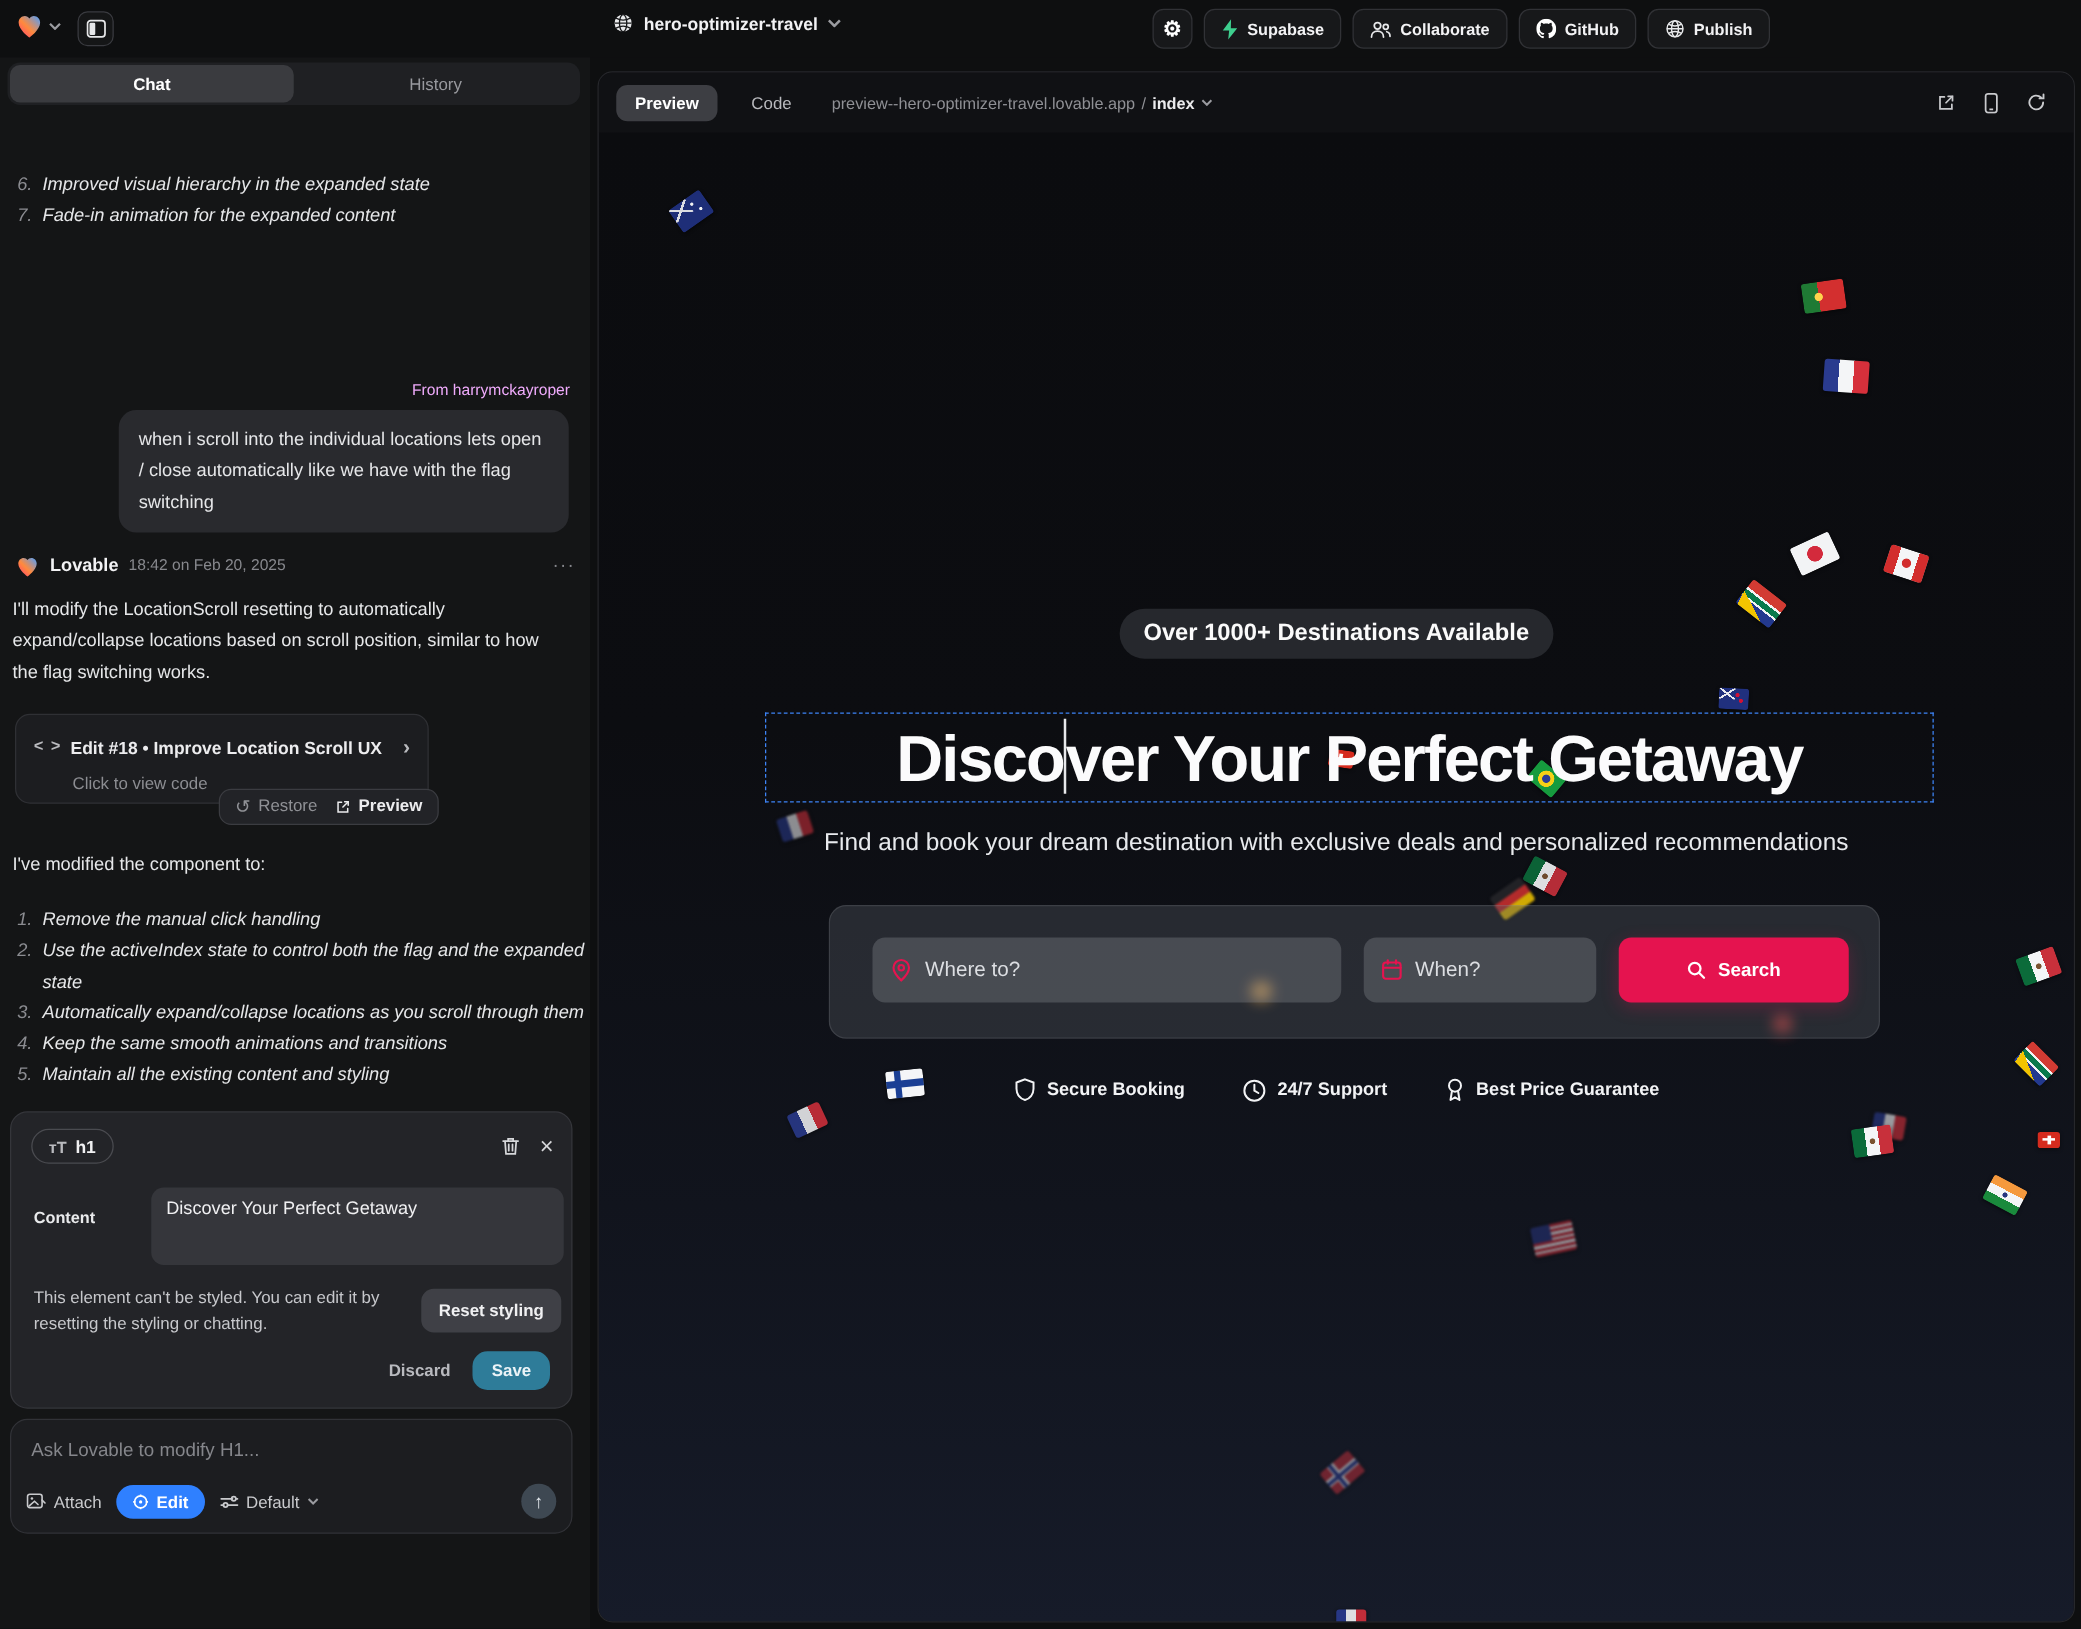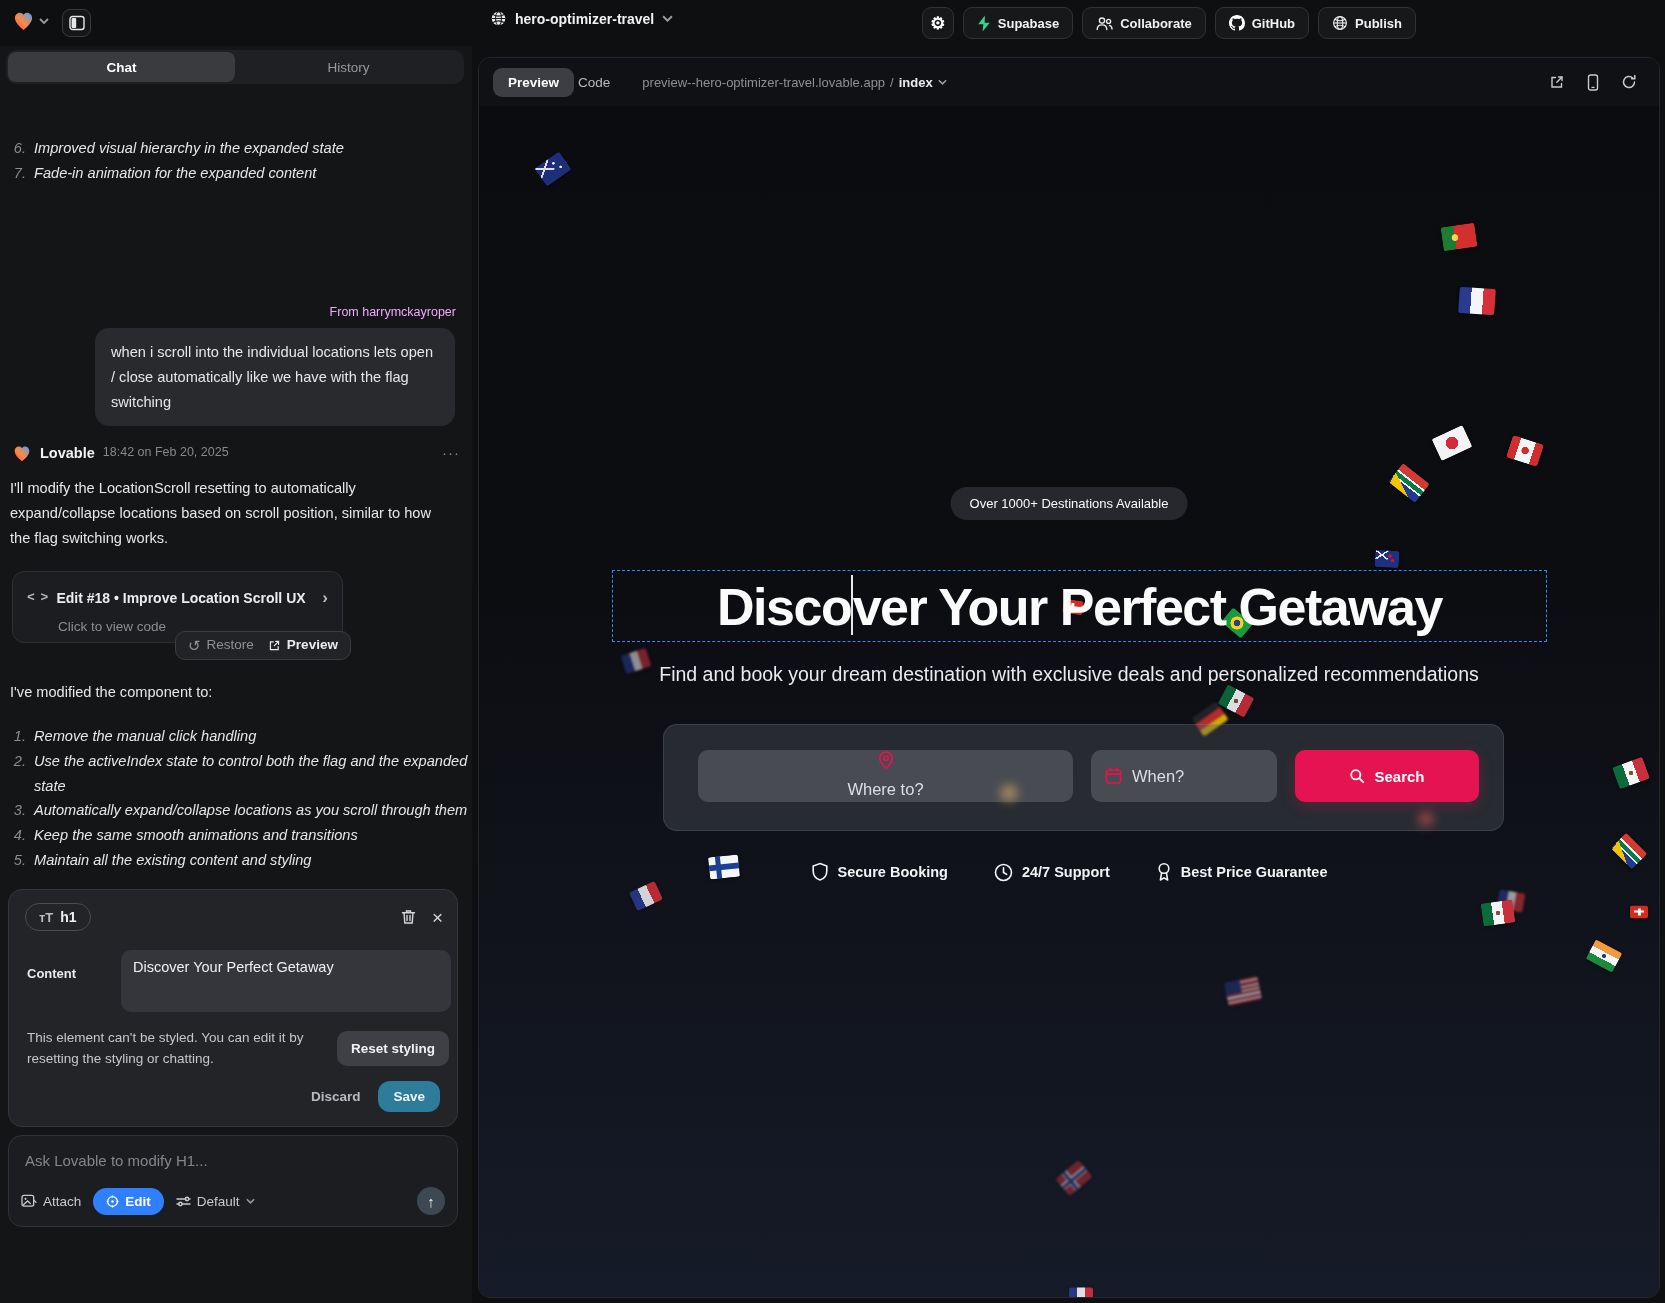--- a/index.html
+++ b/index.html
@@ -90,21 +90,21 @@
     font-size:13.5px; font-weight:bold; color:#fff; cursor:pointer; }
   .send-circle { margin-left:auto; width:28px; height:28px; border-radius:50%; background:#3e4852; color:#e8edf1;
     display:flex; align-items:center; justify-content:center; font-size:15px; cursor:pointer; }
 
   
   .panel { position:absolute; left:478px; top:57px; width:1182px; height:1241px; background:#101114;
     border:1px solid #26272b; border-radius:12px; overflow:hidden; }
   .phead { position:absolute; left:0; top:0; width:100%; height:48px; background:#101114; display:flex; align-items:center; }
   .pv-pill { margin-left:14px; background:#3d3e43; border-radius:9px; padding:7px 15px; font-size:13.5px;
     font-weight:bold; color:#fff; cursor:pointer; }
-  .code-tab { margin-left:4px; font-size:13.5px; color:#b9babe; cursor:pointer; }
+  .code-tab { margin-left:27px; font-size:13.5px; color:#b9babe; cursor:pointer; }
   .urlbar { margin-left:32px; display:flex; align-items:center; gap:5px; font-size:13px; color:#8f9095; cursor:pointer; }
   .urlbar .upage { color:#ececee; font-weight:bold; }
   .ph-icons { margin-left:auto; margin-right:22px; display:flex; gap:22px; align-items:center; }
   .ph-icons .icn { cursor:pointer; display:flex; }
 
   .webarea { position:absolute; left:0; top:48px; width:1180px; height:1193px; overflow:hidden;
     background:linear-gradient(180deg,#0b0c0f 0%,#0c0d11 40%,#11141d 72%,#161b29 100%); }
 
   .flag { position:absolute; border-radius:2.5px; box-shadow:0 1px 3px rgba(0,0,0,.5); }
   .f-france      { background:linear-gradient(90deg,#2a3b8f 0 33%,#f4f5f7 33% 66%,#d6303b 66%); }
@@ -119,32 +119,32 @@
   .f-mexico      { background:radial-gradient(circle at 50% 50%,#7a5230 2px,transparent 2.5px),linear-gradient(90deg,#0b6b3a 0 33%,#f4f5f7 33% 66%,#c8303b 66%); }
   .f-germany     { background:linear-gradient(180deg,#26262a 0 33%,#d03030 33% 66%,#f2c500 66%); }
   .f-finland     { background:linear-gradient(#1b3f94 0 0) 0 50%/100% 26% no-repeat,linear-gradient(#1b3f94 0 0) 30% 0/17% 100% no-repeat,#f4f5f7; }
   .f-norway      { background:linear-gradient(#2b3c97 0 0) 0 50%/100% 13% no-repeat,linear-gradient(#2b3c97 0 0) 33% 0/10% 100% no-repeat,linear-gradient(#fff 0 0) 0 50%/100% 27% no-repeat,linear-gradient(#fff 0 0) 33% 0/20% 100% no-repeat,#c8303b; }
   .f-usa         { background:linear-gradient(#28357f 0 0) top left/46% 55% no-repeat,repeating-linear-gradient(180deg,#cc2b37 0 2.2px,#f4f5f7 2.2px 4.4px); }
   .f-india       { background:radial-gradient(circle at 50% 50%,#28357f 1.8px,transparent 2.3px),linear-gradient(180deg,#f5993d 0 33%,#f4f5f7 33% 66%,#1a8a3c 66%); }
   .f-glow-orange { background:radial-gradient(circle,#f0a43a 0 35%,rgba(240,164,58,0) 70%); border-radius:50%; box-shadow:none; }
   .f-glow-red    { background:radial-gradient(circle,#e2403e 0 35%,rgba(226,64,62,0) 70%); border-radius:50%; box-shadow:none; }
 
   .hero-badge { position:absolute; left:50%; top:381px; transform:translateX(-50%); background:#26282d;
-    border-radius:999px; padding:9px 19px; font-size:13px; font-weight:normal; color:#fafafa; white-space:nowrap; z-index:3; }
+    border-radius:999px; padding:9px 19px; font-size:19px; font-weight:bold; color:#fafafa; white-space:nowrap; z-index:3; }
   .sel-box { position:absolute; left:133px; top:464px; width:935px; height:72px; border:1.5px dashed #3d84f7;
     z-index:4; display:flex; align-items:center; justify-content:center; }
   .hero-title { font-size:52px; font-weight:bold; letter-spacing:-1.5px; color:#fbfbfc; white-space:nowrap; }
   .caret { display:inline-block; width:1.5px; height:60px; background:#e8e9ec; vertical-align:-10px; }
   .hero-sub { position:absolute; left:0; top:557px; width:100%; text-align:center; font-size:19.5px; color:#e8eaed; z-index:3; }
 
   .search-card { position:absolute; left:184px; top:618px; width:841px; height:107px; z-index:2;
     background:rgba(82,86,95,.38); border:1px solid rgba(255,255,255,.10); border-radius:14px; }
   .s-input { position:absolute; top:25px; height:52px; background:rgba(148,152,160,.30); border-radius:10px;
     display:flex; align-items:center; gap:10px; padding:0 14px; font-size:16.5px; color:#dcdee2; cursor:text; }
-  .s-where { left:34px; width:375px;flex-direction:column; }
+  .s-where { left:34px; width:375px; }
   .s-when { left:427px; width:186px; }
   .search-btn { position:absolute; left:631px; top:25px; width:184px; height:52px; background:#e5134f;
     border-radius:10px; display:flex; align-items:center; justify-content:center; gap:9px; font-size:15px;
     font-weight:bold; color:#fff; cursor:pointer; box-shadow:0 4px 14px rgba(229,19,79,.25); }
 
   .features { position:absolute; left:0; top:756px; width:100%; display:flex; justify-content:center; gap:46px; z-index:2; }
   .feat { display:flex; align-items:center; gap:9px; font-size:14.5px; font-weight:bold; color:#f2f3f5; }
 
   svg.sic { display:block; }
 </style>

